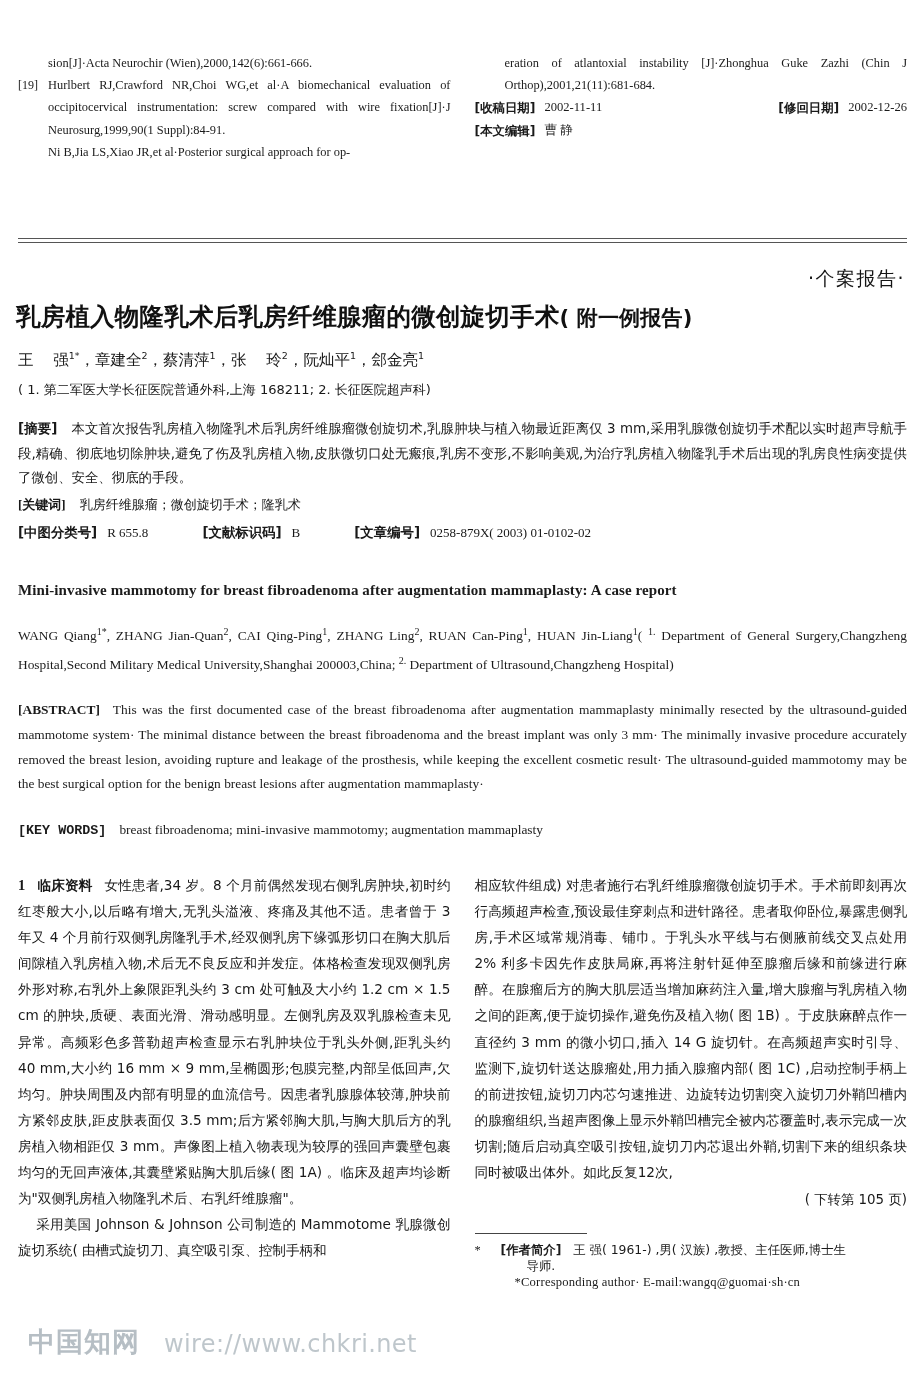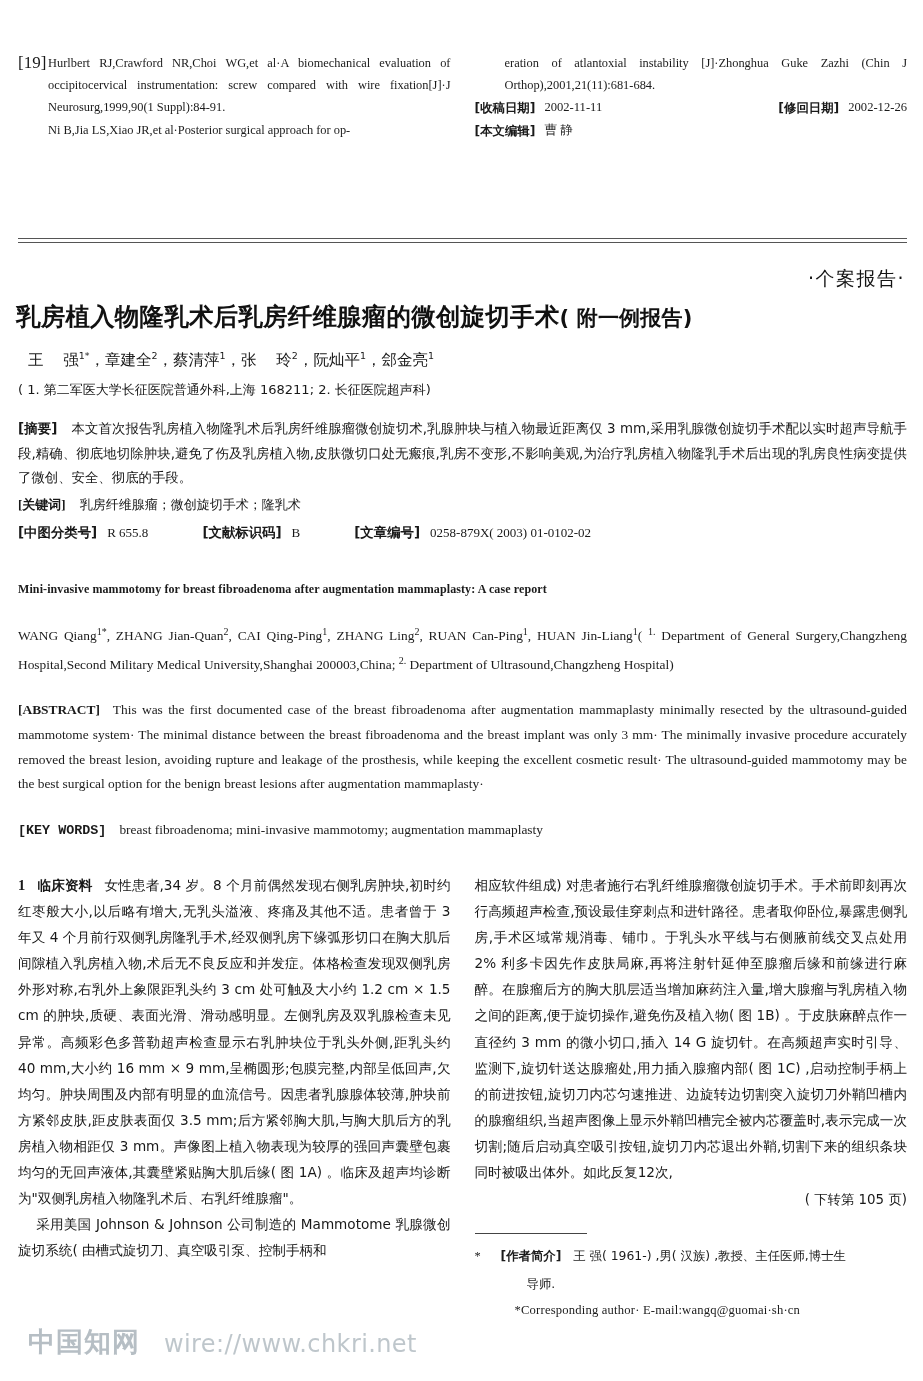--- a/index.html
+++ b/index.html
@@ -68,21 +68,21 @@
     line-height: 22.2px;
   }
   .refs .col { flex: 1 1 0; min-width: 0; }
   .ref {
     display: flex;
     align-items: flex-start;
     white-space: normal;
   }
   .ref .num {
     flex: 0 0 30px;
-    font-size: 17px;
+    font-size: 12px;
   }
   .ref .body { flex: 1 1 auto; text-align: justify; }
   .cont { padding-left: 30px; text-align: justify; }
 
   .meta-line {
     display: flex;
     font-size: 12.6px;
     line-height: 23px;
     font-family: "DejaVu Sans", "Liberation Sans", sans-serif;
   }
@@ -119,21 +119,21 @@
     font-weight: 700;
     font-size: 24.5px;
     letter-spacing: .2px;
     color: #111;
     white-space: nowrap;
   }
   .title-cn .tail { font-size: 21px; font-weight: 700; }
 
   .authors-cn {
     position: absolute;
-    left: 28px; top: 350px;
+    left: 18px; top: 350px;
     font-size: 15.5px;
     font-family: "DejaVu Sans", "Liberation Sans", sans-serif;
     color: #181818;
     white-space: nowrap;
   }
   .authors-cn sup { font-size: 9.5px; }
   .affil-cn {
     position: absolute;
     left: 18px; top: 381px;
     font-size: 13px;
@@ -183,21 +183,21 @@
     font-size: 13px;
     margin-left: 10px;
   }
   .codes .s1 { display: inline-block; width: 54px; }
   .codes .s2 { display: inline-block; width: 54px; }
 
   
   .title-en {
     position: absolute;
     left: 18px; right: 4px; top: 582px;
-    font-size: 12px;
+    font-size: 15px;
     font-weight: 700;
     color: #1b1b1b;
     letter-spacing: .1px;
     white-space: nowrap;
   }
   .authors-en {
     position: absolute;
     left: 18px; right: 16px; top: 620px;
     font-size: 13.4px;
     line-height: 24.5px;
@@ -260,21 +260,21 @@
   }
 
   
   .fn-rule {
     width: 112px;
     border-top: 1.2px solid #444;
     margin: 20px 0 8px 0;
   }
   .footnote {
     font-size: 12.4px;
-    line-height: 27px;
+    line-height: 16px;
     color: #1b1b1b;
     font-family: "DejaVu Sans", "Liberation Sans", sans-serif;
   }
   .footnote .star {
     display: inline-block;
     width: 26px;
     text-align: left;
     font-family: "Liberation Serif", serif;
   }
   .footnote .tag { font-weight: 700; }
@@ -316,20 +316,21 @@
   }
 </style>
 </head>
 <body>
 
 <div class="page">
 
 
   <div class="refs">
     <div class="col">
+      <div class="cont">sion[J]·Acta Neurochir (Wien),2000,142(6):661-666.</div>
       <div class="ref">
         <div class="num">[19]</div>
         <div class="body">Hurlbert RJ,Crawford NR,Choi WG,et al·A biomechanical evaluation of occipitocervical instrumentation: screw compared with wire fixation[J]·J Neurosurg,1999,90(1 Suppl):84-91.</div>
       </div>
       <div class="cont">Ni B,Jia LS,Xiao JR,et al·Posterior surgical approach for op-</div>
     </div>
 
     <div class="col">
       <div class="cont">eration of atlantoxial instability [J]·Zhonghua Guke Zazhi (Chin J Orthop),2001,21(11):681-684.</div>
       <div class="meta-line">

